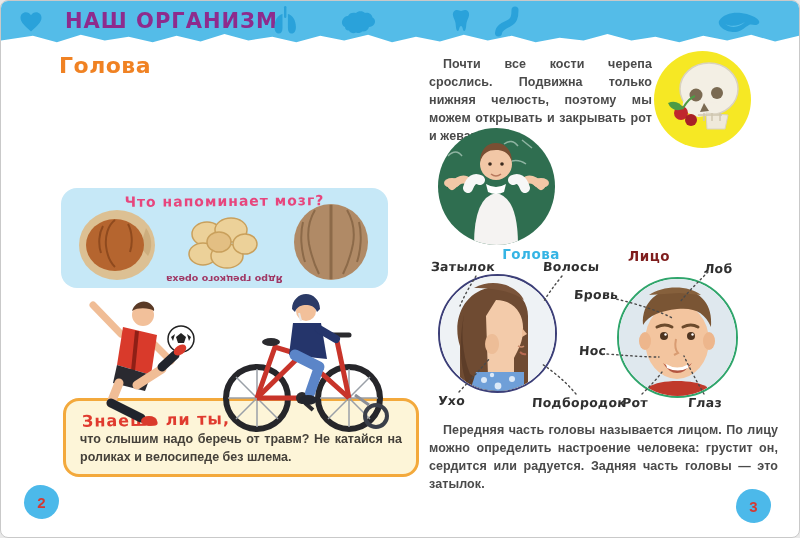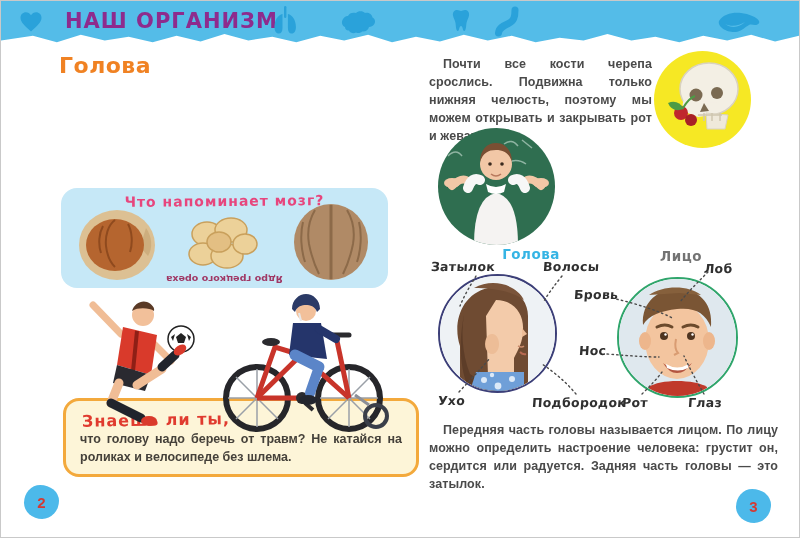--- a/index.html
+++ b/index.html
@@ -1,17 +1,17 @@
 <!DOCTYPE html>
 <html lang="ru"><head>
 <meta charset="utf-8">
 <style>
   html,body{margin:0;padding:0;background:#e9e9e9;}
   .sheet{position:relative;width:798px;height:536px;background:#ffffff;border:1px solid #c9c9c9;
-         border-radius:0;overflow:hidden;font-family:"Liberation Sans",sans-serif;}
+         border-radius:8px;overflow:hidden;font-family:"Liberation Sans",sans-serif;}
   
   .band{position:absolute;left:0;top:0;width:100%;height:47px;background:#54bce8;
         clip-path:polygon(0 0,100% 0,100% 74%,97% 86%,94% 72%,91% 84%,88% 74%,85% 88%,82% 76%,79% 84%,
         76% 70%,73% 84%,70% 78%,67% 88%,64% 74%,61% 84%,58% 72%,55% 86%,52% 76%,49% 88%,46% 72%,43% 84%,
         40% 74%,37% 88%,34% 76%,31% 84%,28% 70%,25% 86%,22% 74%,19% 88%,16% 76%,13% 84%,10% 72%,7% 88%,4% 74%,0 84%);}
   .band-title{position:absolute;left:64px;top:8px;font-size:21px;font-weight:bold;letter-spacing:1px;color:#8e2b8d;}
   .band-icon{position:absolute;}
   .band-icon svg{display:block;}
   
   .body-p{position:absolute;font-size:12.5px;font-weight:bold;color:#4a4a4a;line-height:1.44;
@@ -39,21 +39,21 @@
   .blob-3{left:735px;top:488px;}
   
   .r-p1{left:428px;top:54px;width:223px;}
   .r-p2{left:562px;top:140px;width:215px;}
   .r-p3{left:428px;top:420px;width:349px;}
   .skull-circle{position:absolute;left:653px;top:50px;width:97px;height:97px;border-radius:50%;
                 background:#f6e824;overflow:hidden;}
   .girl-circle{position:absolute;left:437px;top:127px;width:117px;height:117px;border-radius:50%;overflow:hidden;}
   .diagram-title{position:absolute;width:100px;text-align:center;font-size:13.5px;font-weight:bold;letter-spacing:.5px;}
   .t-head{left:480px;top:245px;color:#35b4e4;}
-  .t-face{left:630px;top:247px;color:#737373;}
+  .t-face{left:598px;top:247px;color:#7f1d1d;}
   .circ{position:absolute;border-radius:50%;overflow:hidden;}
   .circ-head{left:437px;top:273px;width:115px;height:115px;border:2px solid #3c3f78;}
   .circ-face{left:616px;top:276px;width:117px;height:117px;border:2px solid #2fa56b;}
   .dlabel{position:absolute;font-size:12.5px;font-weight:bold;color:#303030;letter-spacing:.3px;
           font-family:"DejaVu Sans",sans-serif;transform:skewX(-4deg);z-index:4;}
   .l-zat{left:430px;top:258px;} .l-vol{left:542px;top:258px;} .l-brov{left:573px;top:286px;}
   .l-nos{left:578px;top:342px;} .l-uho{left:437px;top:392px;} .l-podb{left:531px;top:394px;}
   .l-lob{left:703px;top:260px;} .l-rot{left:621px;top:394px;} .l-glaz{left:687px;top:394px;}
   .leaders{position:absolute;left:425px;top:255px;z-index:1;}
 </style>
@@ -183,21 +183,21 @@
       <path d="M84,40 L112,40 L118,76 L80,72 Z" fill="#25356b"></path>
       <path d="M110,46 L127,56" stroke="#25356b" stroke-width="8" stroke-linecap="round"></path>
       <path d="M86,72 L110,84" stroke="#5b85c8" stroke-width="11" stroke-linecap="round"></path>
       <path d="M110,84 L101,110" stroke="#5b85c8" stroke-width="10" stroke-linecap="round"></path>
       <ellipse cx="99" cy="117" rx="9" ry="5" fill="#23262e"></ellipse>
     </svg>
   </span>
 
   <div class="knowbox">
     <div class="knowbox-title hand">Знаешь ли ты,</div>
-    <div class="knowbox-text">что голову надо беречь от травм? Не катайся на роликах и велосипеде без шлема.</div>
+    <div class="knowbox-text">что слышим надо беречь от травм? Не катайся на роликах и велосипеде без шлема.</div>
   </div>
 
   <div class="pageblob blob-2">
       <span>2</span>
     </div>
 
   <p class="body-p r-p1" style="margin:0;">Почти все кости черепа срослись. Подвижна только нижняя челюсть, поэтому мы можем открывать и закрывать рот и жевать.</p>
 
   <div class="skull-circle">
     <svg width="97" height="97" viewBox="0 0 97 97">

